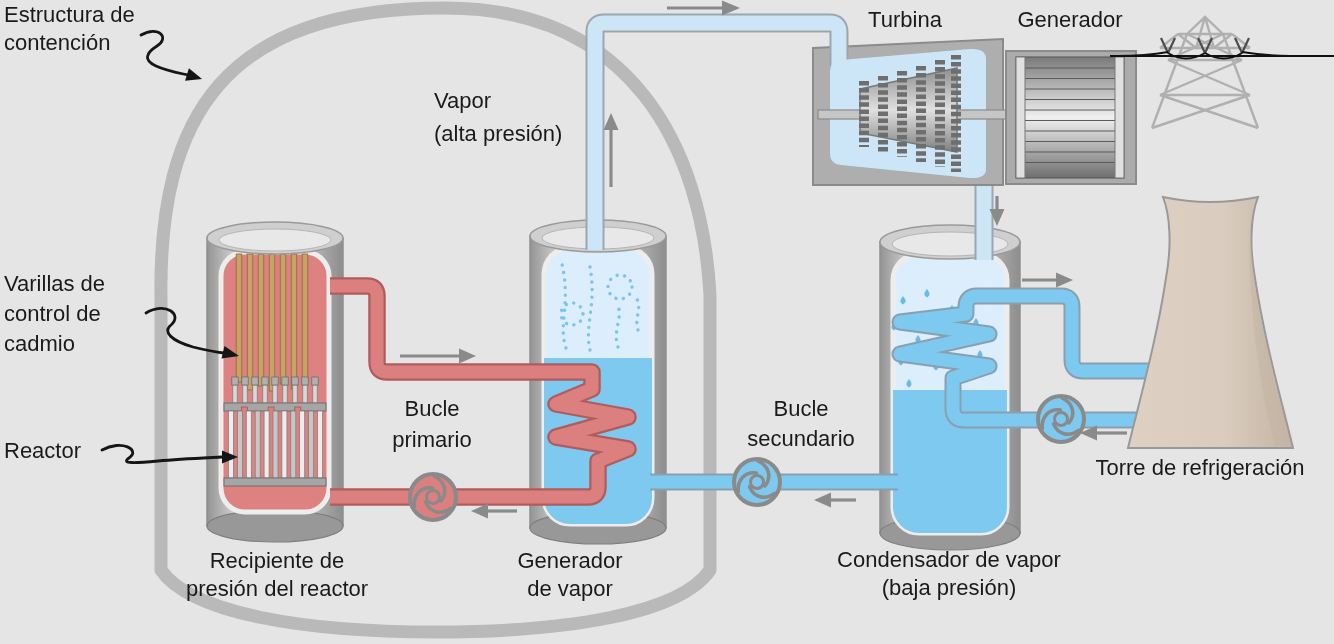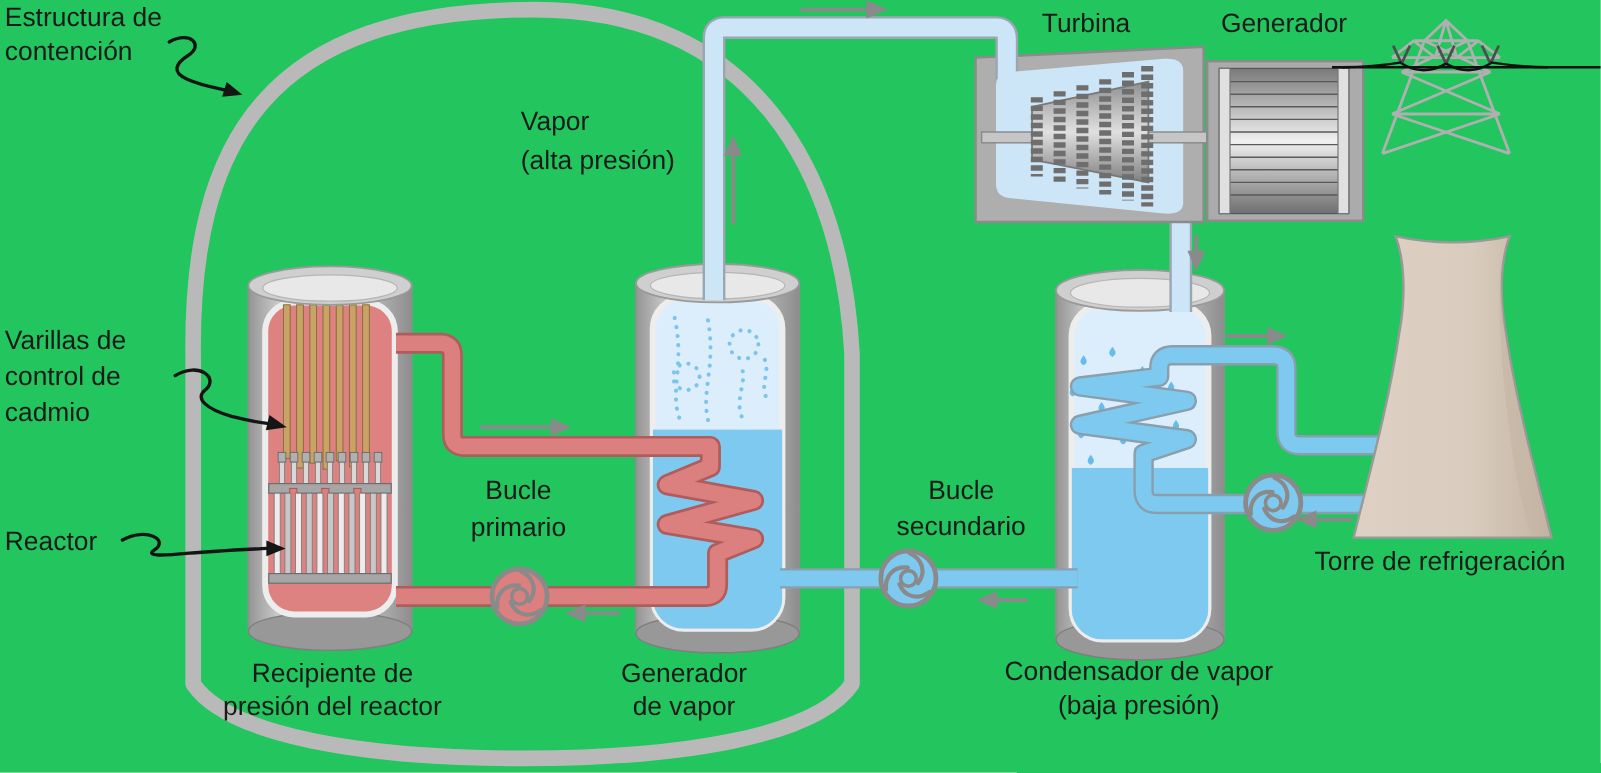--- a/index.html
+++ b/index.html
@@ -1,16 +1,16 @@
 <!DOCTYPE html>
 <html style="--c-containment: #b9b9b9; --c-primary-coolant-red: #dc7f7f; --c-primary-outline: #b05c5c; --c-water-blue: #7ec9ef; --c-steam-light-blue: #dceefb; --c-steam-pipe-blue: #cde6f7; --c-pipe-outline-blue: #8a9fae; --c-arrow-gray: #8a8a8a; --c-cooling-tower-tan: #d9cbbd; --c-control-rod-tan: #c9a265; --c-text-black: #1a1a1a;"><head>
 <meta charset="utf-8">
 <style>
   html,body{margin:0;padding:0;background:#fff;}
-  #stage{position:relative;width:1334px;height:644px;background:#22c55e;overflow:hidden;}
+  #stage{position:relative;width:1334px;height:644px;background:#e5e5e5;overflow:hidden;}
   svg{display:block;}
   .lbl{font-family:"Liberation Sans",sans-serif;font-size:22px;fill:var(--c-text-black,#1a1a1a);}
   .ctr{text-anchor:middle;}
   .containment{stroke:var(--c-containment,#b9b9b9);stroke-width:13;fill:none;stroke-linejoin:round;}
   .vessel-body{fill:url(#vesselGrad);stroke:#8f8f8f;stroke-width:1.5;}
   .cap-outer{fill:#cfcfcf;stroke:#9a9a9a;stroke-width:1.5;}
   .cap-inner{fill:#e8e8e8;stroke:#b5b5b5;stroke-width:1;}
   .vessel-bottom{fill:#989898;stroke:#7f7f7f;stroke-width:1.2;}
   .cavity-red{fill:#dd8181;stroke:#ededed;stroke-width:5;}
   .cavity-steam{fill:var(--c-steam-light-blue,#dceefb);stroke:#ededed;stroke-width:5;}

